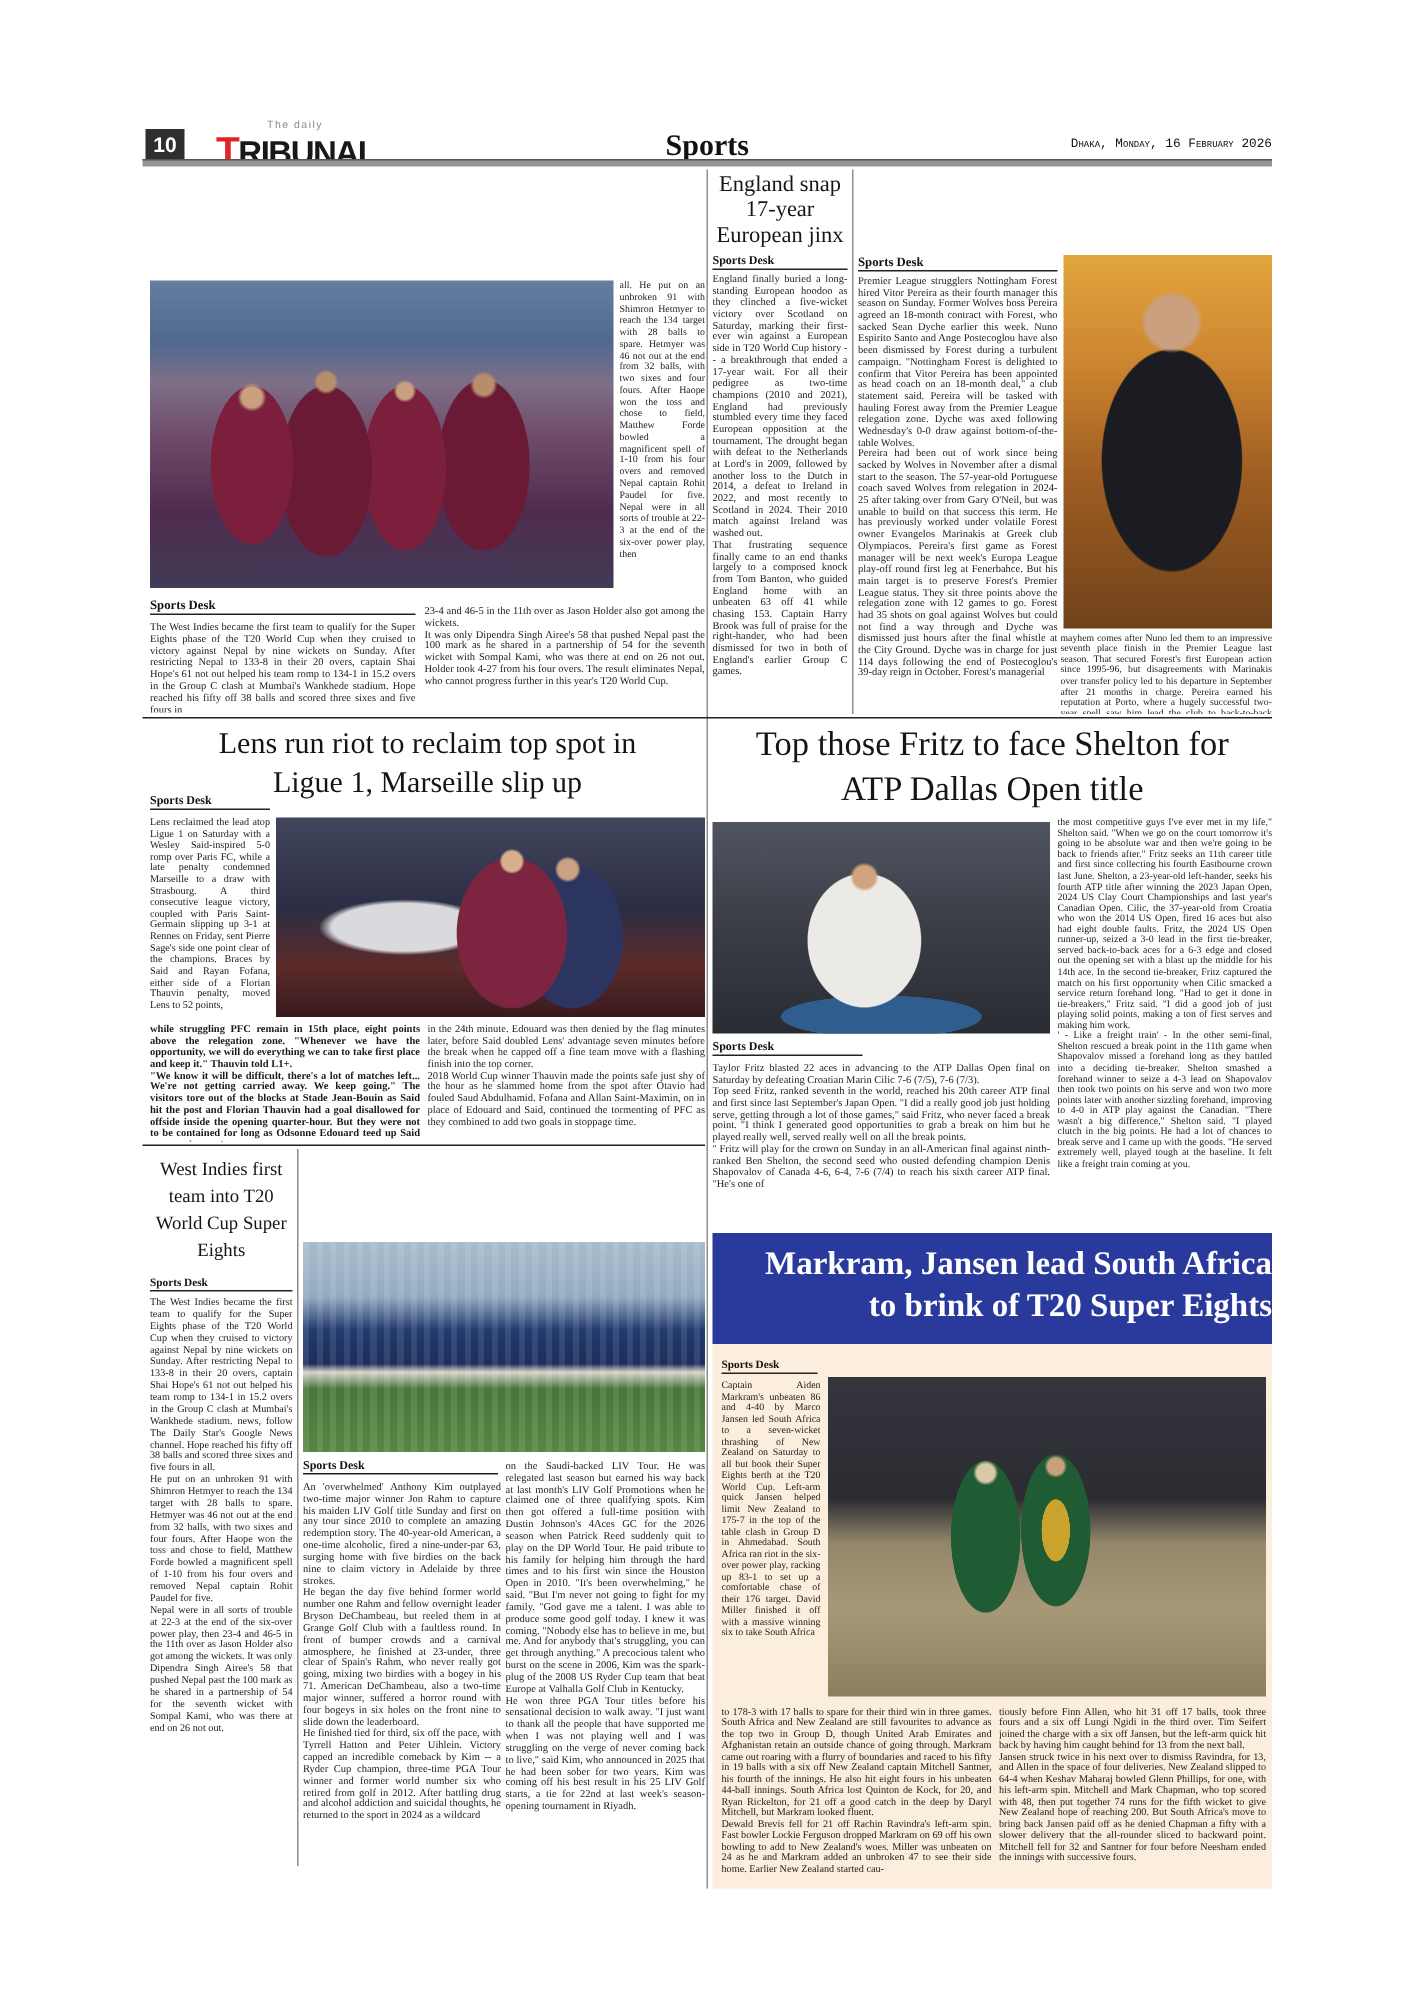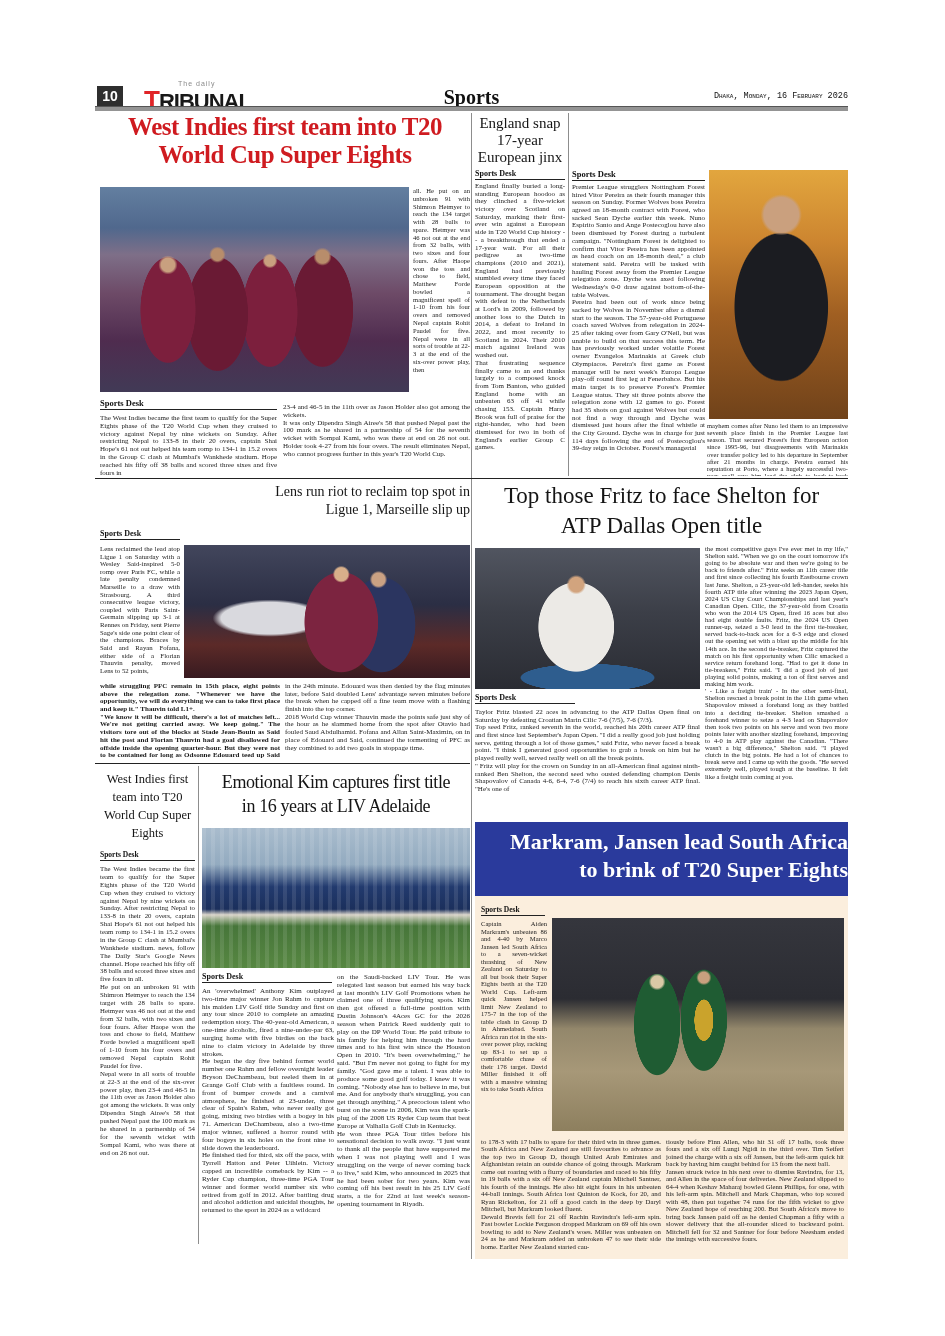--- a/index.html
+++ b/index.html
@@ -79,43 +79,41 @@
   <div class="abs section-title" style="left:95px;top:86px;width:753px;">Sports</div>
   <div class="abs dateline" style="left:600px;top:91px;width:248px;font-family:Liberation Mono, monospace;">Dhaka, Monday, 16 February 2026</div>
   <div class="abs hdr-band" style="left:95px;top:106px;width:753px;height:4px;"></div>
 
   <div class="abs vrule" style="left:471px;top:113px;height:1146px;"></div>
   <div class="abs vrule" style="left:568px;top:113px;height:363px;"></div>
   <div class="abs vrule" style="left:198px;top:766px;height:478px;"></div>
   <div class="abs hrule" style="left:95px;top:478px;width:753px;"></div>
   <div class="abs hrule" style="left:95px;top:763px;width:375px;"></div>
 
-  <div class="abs hl hl-red" style="left:100px;top:113px;width:370px;font-size:25px;letter-spacing:-0.5px;">West Indies first team into T20
-World Cup Super Eights</div>
   <div class="abs photo" id="ph-wi" style="left:100px;top:187px;width:309px;height:205px;"></div>
   <div class="abs txt" style="left:413px;top:187px;width:57px;height:216px;font-size:6.6px;line-height:1.18;">all. He put on an unbroken 91 with Shimron Hetmyer to reach the 134 target with 28 balls to spare. Hetmyer was 46 not out at the end from 32 balls, with two sixes and four fours. After Haope won the toss and chose to field, Matthew Forde bowled a magnificent spell of 1-10 from his four overs and removed Nepal captain Rohit Paudel for five. Nepal were in all sorts of trouble at 22-3 at the end of the six-over power play, then</div>
   <div class="abs desk" style="left:100px;top:398px;width:177px;">Sports Desk</div>
   <div class="abs txt" style="left:100px;top:415px;width:177px;height:60px;font-size:7px;line-height:1.12;">The West Indies became the first team to qualify for the Super Eights phase of the T20 World Cup when they cruised to victory against Nepal by nine wickets on Sunday. After restricting Nepal to 133-8 in their 20 overs, captain Shai Hope's 61 not out helped his team romp to 134-1 in 15.2 overs in the Group C clash at Mumbai's Wankhede stadium. Hope reached his fifty off 38 balls and scored three sixes and five fours in</div>
   <div class="abs txt" style="left:283px;top:404px;width:187px;height:71px;font-size:7px;line-height:1.12;">23-4 and 46-5 in the 11th over as Jason Holder also got among the wickets.
 It was only Dipendra Singh Airee's 58 that pushed Nepal past the 100 mark as he shared in a partnership of 54 for the seventh wicket with Sompal Kami, who was there at end on 26 not out. Holder took 4-27 from his four overs. The result eliminates Nepal, who cannot progress further in this year's T20 World Cup.</div>
 
   <div class="abs hl" style="left:475px;top:115px;width:90px;font-size:15px;">England snap
 17-year
 European jinx</div>
   <div class="abs desk" style="left:475px;top:169px;width:90px;font-size:8px;">Sports Desk</div>
   <div class="abs txt" style="left:475px;top:183px;width:90px;height:292px;font-size:7px;line-height:1.1;">England finally buried a long-standing European hoodoo as they clinched a five-wicket victory over Scotland on Saturday, marking their first-ever win against a European side in T20 World Cup history -- a breakthrough that ended a 17-year wait. For all their pedigree as two-time champions (2010 and 2021), England had previously stumbled every time they faced European opposition at the tournament. The drought began with defeat to the Netherlands at Lord's in 2009, followed by another loss to the Dutch in 2014, a defeat to Ireland in 2022, and most recently to Scotland in 2024. Their 2010 match against Ireland was washed out.
 That frustrating sequence finally came to an end thanks largely to a composed knock from Tom Banton, who guided England home with an unbeaten 63 off 41 while chasing 153. Captain Harry Brook was full of praise for the right-hander, who had been dismissed for two in both of England's earlier Group C games.</div>
 
   <div class="abs desk" style="left:572px;top:169px;width:133px;">Sports Desk</div>
   <div class="abs txt" style="left:572px;top:184px;width:133px;height:291px;font-size:7px;line-height:1.1;">Premier League strugglers Nottingham Forest hired Vitor Pereira as their fourth manager this season on Sunday. Former Wolves boss Pereira agreed an 18-month contract with Forest, who sacked Sean Dyche earlier this week. Nuno Espirito Santo and Ange Postecoglou have also been dismissed by Forest during a turbulent campaign. "Nottingham Forest is delighted to confirm that Vitor Pereira has been appointed as head coach on an 18-month deal," a club statement said. Pereira will be tasked with hauling Forest away from the Premier League relegation zone. Dyche was axed following Wednesday's 0-0 draw against bottom-of-the-table Wolves.
 Pereira had been out of work since being sacked by Wolves in November after a dismal start to the season. The 57-year-old Portuguese coach saved Wolves from relegation in 2024-25 after taking over from Gary O'Neil, but was unable to build on that success this term. He has previously worked under volatile Forest owner Evangelos Marinakis at Greek club Olympiacos. Pereira's first game as Forest manager will be next week's Europa League play-off round first leg at Fenerbahce. But his main target is to preserve Forest's Premier League status. They sit three points above the relegation zone with 12 games to go. Forest had 35 shots on goal against Wolves but could not find a way through and Dyche was dismissed just hours after the final whistle at the City Ground. Dyche was in charge for just 114 days following the end of Postecoglou's 39-day reign in October. Forest's managerial</div>
   <div class="abs photo" id="ph-forest" style="left:709px;top:170px;width:139px;height:249px;"></div>
   <div class="abs txt" style="left:707px;top:422px;width:141px;height:54px;font-size:6.5px;line-height:1.1;">mayhem comes after Nuno led them to an impressive seventh place finish in the Premier League last season. That secured Forest's first European action since 1995-96, but disagreements with Marinakis over transfer policy led to his departure in September after 21 months in charge. Pereira earned his reputation at Porto, where a hugely successful two-year spell saw him lead the club to back-to-back league titles.</div>
 
-  <div class="abs hl" style="left:100px;top:483px;width:370px;font-size:14px;line-height:1.3;text-align:right;">Lens run riot to reclaim top spot in
+  <div class="abs hl" style="left:100px;top:483px;width:370px;font-size:20px;line-height:1.3;">Lens run riot to reclaim top spot in
 Ligue 1, Marseille slip up</div>
   <div class="abs desk" style="left:100px;top:529px;width:80px;font-size:8px;">Sports Desk</div>
   <div class="abs txt" style="left:100px;top:545px;width:80px;height:133px;font-size:6.8px;line-height:1.12;">Lens reclaimed the lead atop Ligue 1 on Saturday with a Wesley Said-inspired 5-0 romp over Paris FC, while a late penalty condemned Marseille to a draw with Strasbourg. A third consecutive league victory, coupled with Paris Saint-Germain slipping up 3-1 at Rennes on Friday, sent Pierre Sage's side one point clear of the champions. Braces by Said and Rayan Fofana, either side of a Florian Thauvin penalty, moved Lens to 52 points,</div>
   <div class="abs photo" id="ph-lens" style="left:184px;top:545px;width:286px;height:133px;"></div>
   <div class="abs txt" style="left:100px;top:683px;width:180px;height:78px;font-size:7px;line-height:1.1;font-weight:bold;">while struggling PFC remain in 15th place, eight points above the relegation zone. "Whenever we have the opportunity, we will do everything we can to take first place and keep it." Thauvin told L1+.
 "We know it will be difficult, there's a lot of matches left... We're not getting carried away. We keep going." The visitors tore out of the blocks at Stade Jean-Bouin as Said hit the post and Florian Thauvin had a goal disallowed for offside inside the opening quarter-hour. But they were not to be contained for long as Odsonne Edouard teed up Said to open the scoring</div>
   <div class="abs txt" style="left:285px;top:683px;width:185px;height:78px;font-size:7px;line-height:1.1;">in the 24th minute. Edouard was then denied by the flag minutes later, before Said doubled Lens' advantage seven minutes before the break when he capped off a fine team move with a flashing finish into the top corner.
 2018 World Cup winner Thauvin made the points safe just shy of the hour as he slammed home from the spot after Otavio had fouled Saud Abdulhamid. Fofana and Allan Saint-Maximin, on in place of Edouard and Said, continued the tormenting of PFC as they combined to add two goals in stoppage time.</div>
 
   <div class="abs hl" style="left:475px;top:481px;width:373px;font-size:23px;line-height:1.3;">Top those Fritz to face Shelton for
@@ -130,22 +128,20 @@
 
   <div class="abs hl" style="left:100px;top:770px;width:95px;font-size:12.5px;line-height:1.45;">West Indies first
 team into T20
 World Cup Super
 Eights</div>
   <div class="abs desk" style="left:100px;top:850px;width:95px;font-size:7.5px;">Sports Desk</div>
   <div class="abs txt" style="left:100px;top:865px;width:95px;height:345px;font-size:6.8px;line-height:1.16;">The West Indies became the first team to qualify for the Super Eights phase of the T20 World Cup when they cruised to victory against Nepal by nine wickets on Sunday. After restricting Nepal to 133-8 in their 20 overs, captain Shai Hope's 61 not out helped his team romp to 134-1 in 15.2 overs in the Group C clash at Mumbai's Wankhede stadium. news, follow The Daily Star's Google News channel. Hope reached his fifty off 38 balls and scored three sixes and five fours in all.
 He put on an unbroken 91 with Shimron Hetmyer to reach the 134 target with 28 balls to spare. Hetmyer was 46 not out at the end from 32 balls, with two sixes and four fours. After Haope won the toss and chose to field, Matthew Forde bowled a magnificent spell of 1-10 from his four overs and removed Nepal captain Rohit Paudel for five.
 Nepal were in all sorts of trouble at 22-3 at the end of the six-over power play, then 23-4 and 46-5 in the 11th over as Jason Holder also got among the wickets. It was only Dipendra Singh Airee's 58 that pushed Nepal past the 100 mark as he shared in a partnership of 54 for the seventh wicket with Sompal Kami, who was there at end on 26 not out.</div>
 
-  <div class="abs hl" style="left:202px;top:770px;width:268px;font-size:18px;letter-spacing:-0.4px;line-height:1.35;">Emotional Kim captures first title
-in 16 years at LIV Adelaide</div>
   <div class="abs photo" id="ph-kim" style="left:202px;top:828px;width:268px;height:140px;"></div>
   <div class="abs desk" style="left:202px;top:972px;width:130px;font-size:8px;">Sports Desk</div>
   <div class="abs txt" style="left:202px;top:988px;width:132px;height:300px;font-size:7px;line-height:1.12;">An 'overwhelmed' Anthony Kim outplayed two-time major winner Jon Rahm to capture his maiden LIV Golf title Sunday and first on any tour since 2010 to complete an amazing redemption story. The 40-year-old American, a one-time alcoholic, fired a nine-under-par 63, surging home with five birdies on the back nine to claim victory in Adelaide by three strokes.
 He began the day five behind former world number one Rahm and fellow overnight leader Bryson DeChambeau, but reeled them in at Grange Golf Club with a faultless round. In front of bumper crowds and a carnival atmosphere, he finished at 23-under, three clear of Spain's Rahm, who never really got going, mixing two birdies with a bogey in his 71. American DeChambeau, also a two-time major winner, suffered a horror round with four bogeys in six holes on the front nine to slide down the leaderboard.
 He finished tied for third, six off the pace, with Tyrrell Hatton and Peter Uihlein. Victory capped an incredible comeback by Kim -- a Ryder Cup champion, three-time PGA Tour winner and former world number six who retired from golf in 2012. After battling drug and alcohol addiction and suicidal thoughts, he returned to the sport in 2024 as a wildcard</div>
   <div class="abs txt" style="left:337px;top:974px;width:133px;height:314px;font-size:7px;line-height:1.12;">on the Saudi-backed LIV Tour. He was relegated last season but earned his way back at last month's LIV Golf Promotions when he claimed one of three qualifying spots. Kim then got offered a full-time position with Dustin Johnson's 4Aces GC for the 2026 season when Patrick Reed suddenly quit to play on the DP World Tour. He paid tribute to his family for helping him through the hard times and to his first win since the Houston Open in 2010. "It's been overwhelming," he said. "But I'm never not going to fight for my family. "God gave me a talent. I was able to produce some good golf today. I knew it was coming. "Nobody else has to believe in me, but me. And for anybody that's struggling, you can get through anything." A precocious talent who burst on the scene in 2006, Kim was the spark-plug of the 2008 US Ryder Cup team that beat Europe at Valhalla Golf Club in Kentucky.
 He won three PGA Tour titles before his sensational decision to walk away. "I just want to thank all the people that have supported me when I was not playing well and I was struggling on the verge of never coming back to live," said Kim, who announced in 2025 that he had been sober for two years. Kim was coming off his best result in his 25 LIV Golf starts, a tie for 22nd at last week's season-opening tournament in Riyadh.</div>
 
   <div class="abs mk-block" style="left:475px;top:822px;width:373px;height:437px;">
     <div class="mk-banner abs" style="left:0;top:0;width:373px;height:74px;font-size:22px;padding-top:6px;box-sizing:border-box;">Markram, Jansen lead South Africa

